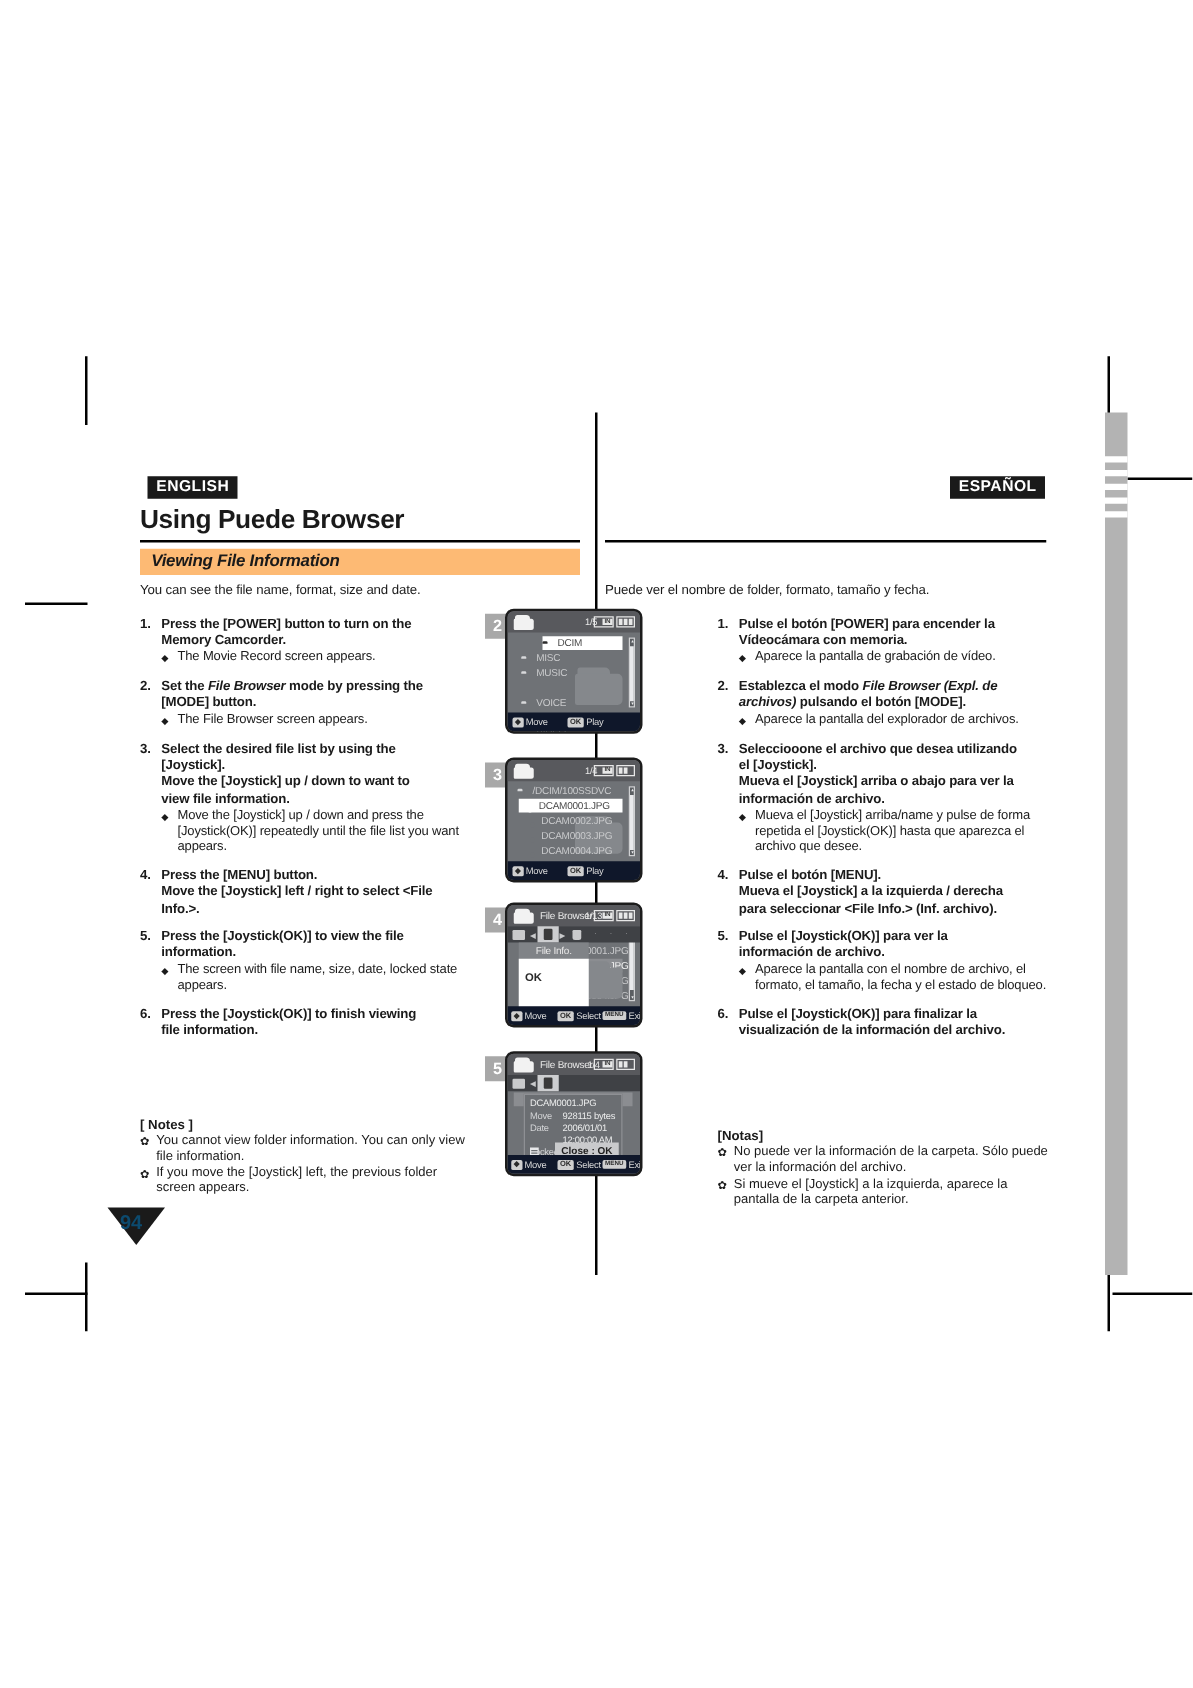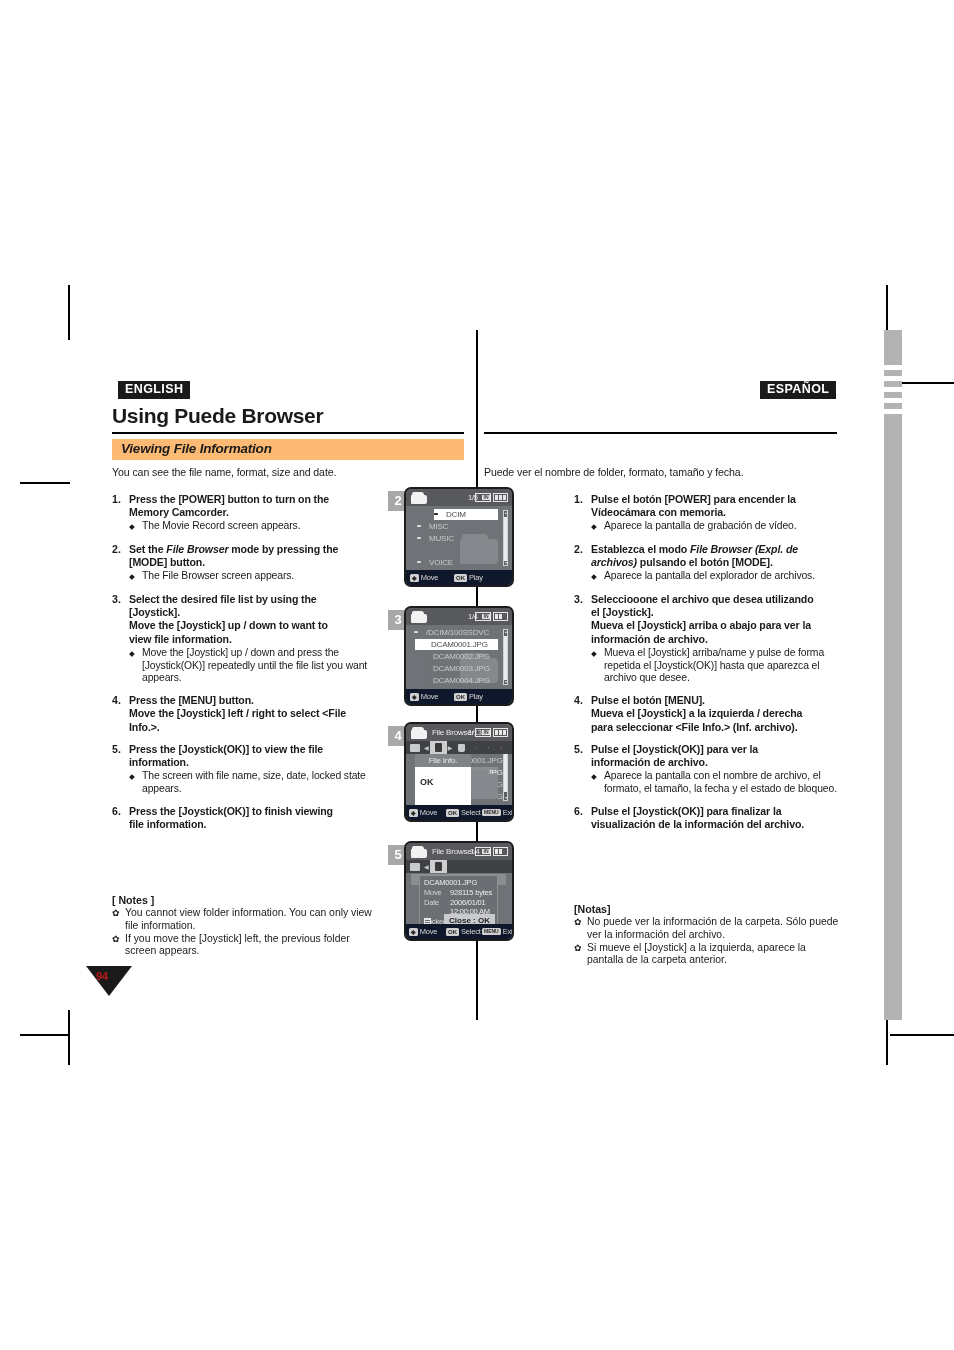--- a/index.html
+++ b/index.html
@@ -39,21 +39,21 @@
   .bullets{margin-top:1px;font-weight:normal;}
   .bullet{display:flex;font-weight:normal;font-size:10.4px;line-height:12.8px;}
   .bullet-mark{flex:0 0 13px;font-size:7.5px;line-height:13.6px;}
   .bullet-mark.cross{font-size:9px;line-height:13px;}
   .bullet-txt{flex:1;}
 
   .notes-title{font-weight:bold;font-size:10.6px;margin-top:3px;margin-bottom:1px;}
 
   
   .pagenum{position:absolute;width:0;height:0;border-left:23px solid transparent;border-right:23px solid transparent;border-top:30px solid #1a1a1a;}
-  .pagenum-txt{position:absolute;color:#b91c1c;font-weight:bold;font-size:11px;}
+  .pagenum-txt{position:absolute;color:#0c4a6e;font-weight:bold;font-size:16px;}
 
   
   .fig{position:absolute;width:126px;height:100px;}
   .fig-badge{position:absolute;left:0;top:4px;width:20px;height:20px;background:#a8a8a8;color:#fff;font-size:13px;font-weight:bold;text-align:center;line-height:20px;}
   .lcd{position:absolute;left:16px;top:0;width:110px;height:100px;background:#6f7276;border:2.2px solid #1c1c1c;border-radius:7px;box-sizing:border-box;overflow:hidden;}
   .lcd-top{position:absolute;left:0;top:0;right:0;height:17px;background:#58595d;}
   .lcd-title{position:absolute;left:26px;top:3.5px;font-size:8px;color:#e9e9e9;letter-spacing:-.2px;}
   .lcd-count{position:absolute;top:3.5px;font-size:7.5px;color:#e9e9e9;letter-spacing:-.2px;}
   .lcd-body{position:absolute;left:0;top:17px;right:0;bottom:15px;}
   .lcd-bot{position:absolute;left:0;right:0;bottom:0;height:15px;background:#0f172a;}

